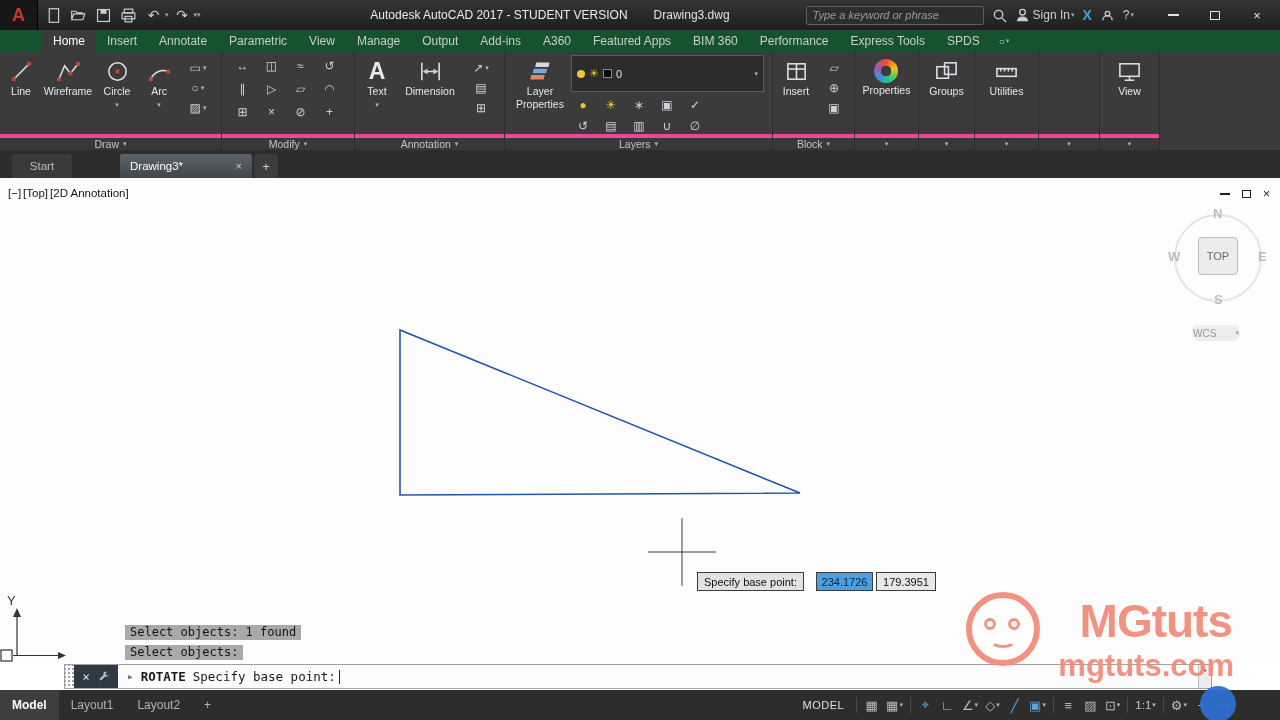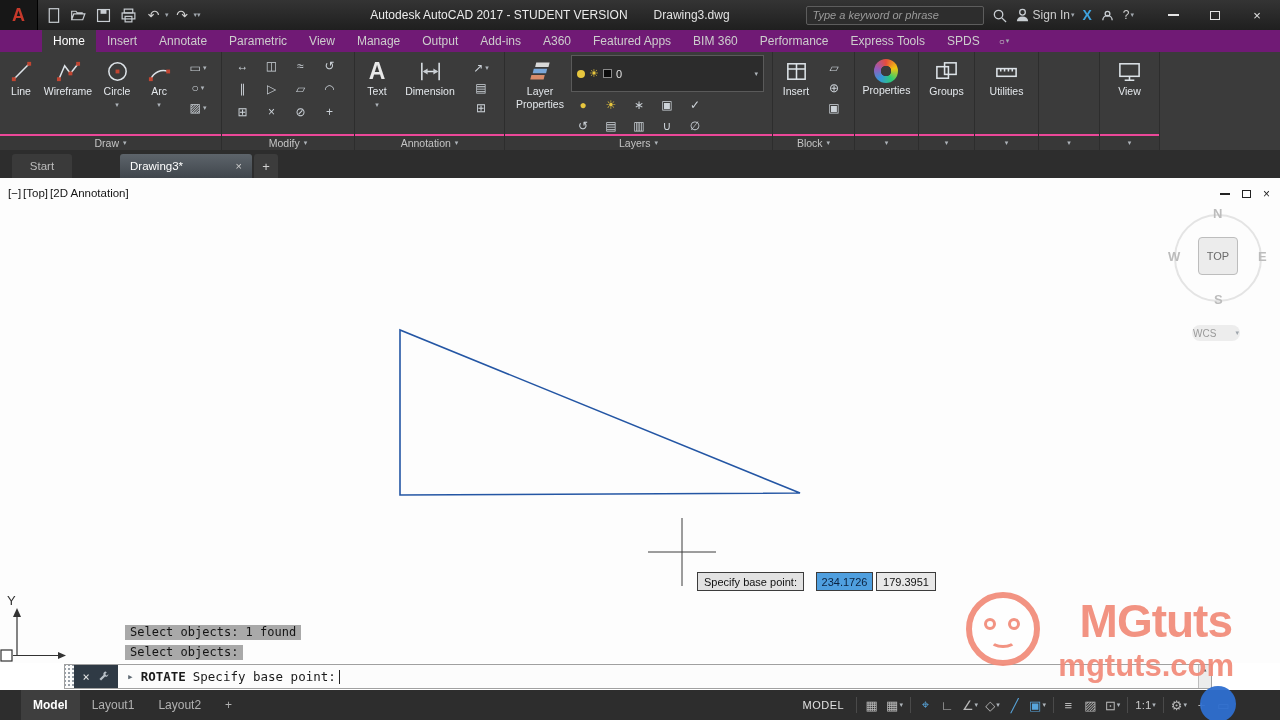--- a/index.html
+++ b/index.html
@@ -24,32 +24,32 @@
   .tbicon{display:flex;align-items:center;justify-content:center;color:#cfcfcf;font-size:12px;gap:3px}
   .tbicon svg{width:15px;height:15px;stroke:#c9ced3;fill:none;stroke-width:1.4}
   .fn{fill:#c9ced3;stroke:none}
   .xmark{color:#3fa4e0;font-weight:bold;font-size:14px}
   .winbtns{display:flex;margin-left:10px}
   .winbtn{width:42px;height:30px;display:flex;align-items:center;justify-content:center;color:#e4e4e4;font-size:13px}
   .minbar{width:11px;height:2px;background:#e4e4e4}
   .maxsq{width:10px;height:9px;border:1.5px solid #e4e4e4}
 
   
-  #ribbontabs{position:absolute;left:0;top:30px;width:1280px;height:22px;background:#701a75;
+  #ribbontabs{position:absolute;left:0;top:30px;width:1280px;height:22px;background:#14532d;
     display:flex;align-items:stretch;padding-left:42px;font-size:12px;color:#cdcdcd;z-index:29}
   .rtab{padding:0 11px;display:flex;align-items:center}
   .rtab.active{background:#3b3b3b;color:#fff}
   .rtoggle{display:flex;align-items:center;gap:3px;margin-left:8px;color:#cdcdcd;font-size:10px}
 
   
   #ribbon{position:absolute;left:0;top:52px;width:1280px;height:98px;background:#3b3b3b;z-index:28}
   .panel{position:absolute;top:0;bottom:0;border-right:1px solid #2d2d2d;background:#3b3b3b}
   .pbody{position:absolute;left:0;right:0;top:0;bottom:16px;display:flex}
   .pfoot{position:absolute;left:0;right:0;bottom:0;height:16px;font-size:10.5px;color:#c4c4c4;
-    display:flex;align-items:center;justify-content:center;gap:4px;background:#383838;border-top:2px solid #ec4899}
+    display:flex;align-items:center;justify-content:center;gap:4px;background:#383838;border-top:4px solid #ec4899}
   .bigbtn{display:flex;flex-direction:column;align-items:center;gap:2px;padding-top:7px;
     color:#e4e8ec;font-size:10.5px;text-align:center;line-height:11px}
   .bigbtn svg{width:25px;height:25px;stroke:#dde3e8;fill:none;stroke-width:1.6}
   .rn{fill:#c24632;stroke:none}
   .dd{font-size:7px;color:#aeb4ba}
   .smallcol{display:flex;flex-direction:column;gap:4px;padding-top:8px;align-items:center}
   .sg{min-width:20px;height:16px;display:flex;align-items:center;justify-content:center;color:#ccd2d8;font-size:12px;gap:2px}
   .grid-modify{display:grid;grid-template-columns:repeat(4,29px);grid-auto-rows:22px;padding:6px 4px 0 6px;row-gap:1px}
   .letterA{font-size:23px;font-weight:bold;color:#e8e8e8;line-height:25px;height:25px}
   .combo{height:18px;background:#2c2c2c;border:1px solid #5a5a5a;display:flex;align-items:center;gap:4px;
@@ -106,21 +106,21 @@
     color:#e8e8e8;margin-right:9px;font-size:12px}
   .ctools svg{width:13px;height:13px}
   .parrow{color:#5f6archive8;color:#5f6a74;margin-right:7px;font-size:11px}
   .cmdword{font-weight:bold}
   .tcaret{width:1px;height:14px;background:#222;margin-left:3px}
   .cscroll{position:absolute;right:0;top:0;bottom:0;width:13px;background:#ececec;border-left:1px solid #bdbdbd;
     display:flex;justify-content:center;font-size:8px;color:#555}
 
   
   #statusbar{position:absolute;left:0;top:690px;width:1280px;height:30px;background:#2d2d2d;
-    display:flex;align-items:center;z-index:20;padding-left:21px}
+    display:flex;align-items:center;z-index:20;padding-left:0}
   .stab{padding:0 12px;height:30px;display:flex;align-items:center;font-size:12px;color:#b2b2b2}
   .stab.active{background:#3e3e3e;color:#fff;font-weight:bold}
   .sright{position:absolute;right:46px;top:0;height:30px;display:flex;align-items:center;gap:1px}
   .sico{min-width:21px;height:24px;display:flex;align-items:center;justify-content:center;gap:1px;
     color:#b9b9b9;font-size:13px;padding:0 3px}
   .sico.on{color:#58a6dd}
   .ssep{width:1px;height:16px;background:#4a4a4a;margin:0 3px}
   .smodel{font-size:11px;color:#e0e0e0;padding:0 8px;letter-spacing:.5px}
   .sscale{font-size:11.5px;color:#c9c9c9}
 

